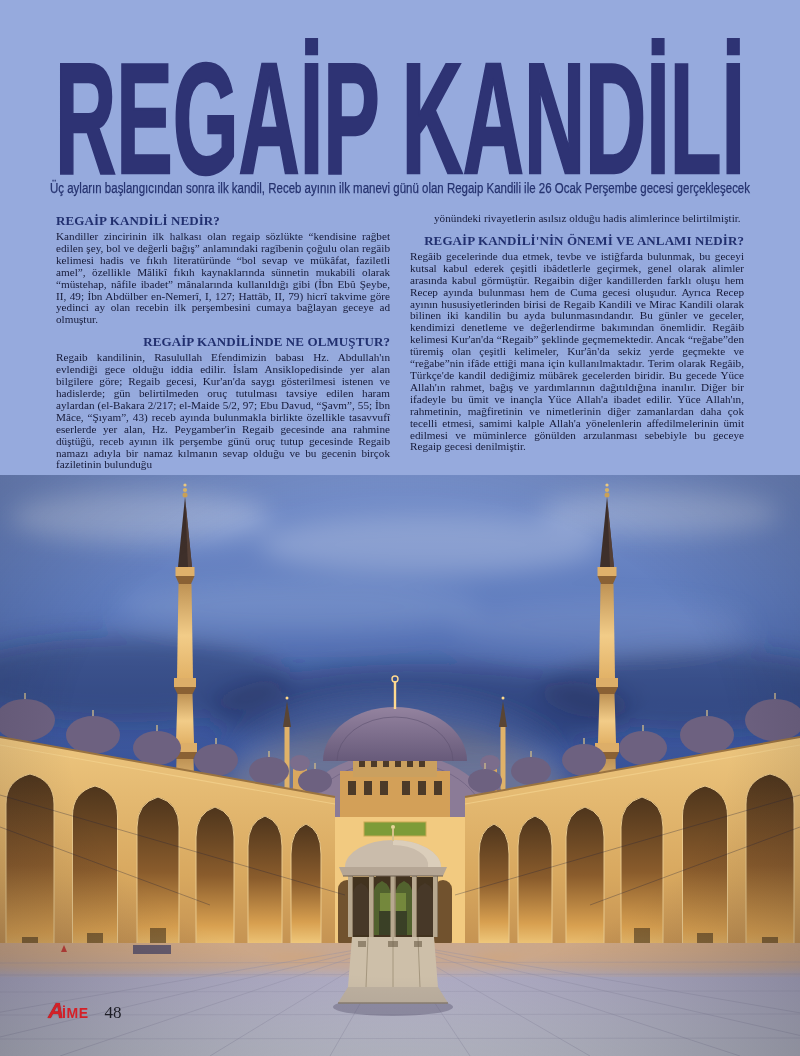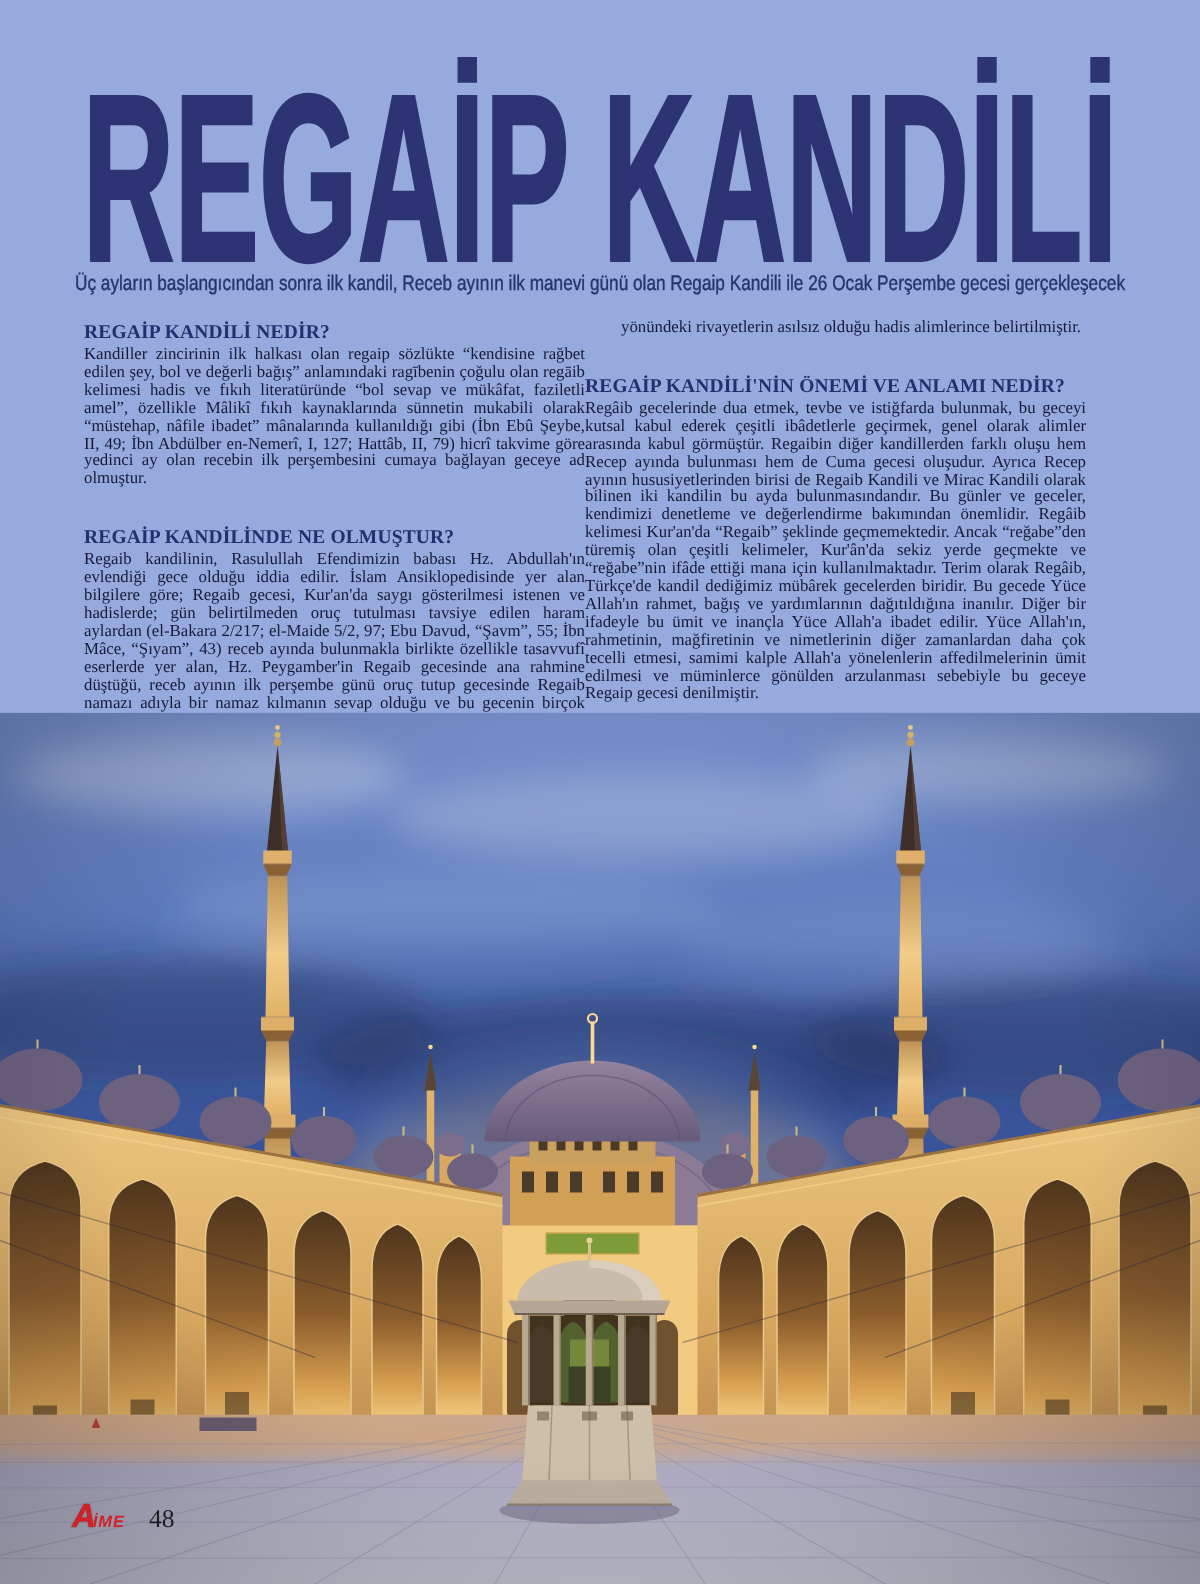--- a/index.html
+++ b/index.html
@@ -15,29 +15,29 @@
     fill:#2e3374;stroke:#2e3374;stroke-width:2.5px;
   }
   .subtitle-svg{position:absolute;top:176px;left:0;}
   .subtitle-svg text{
     font-family:"Liberation Sans",sans-serif;font-weight:500;
     fill:#26336f;stroke:#26336f;stroke-width:.25px;
   }
   
   .columns{
     position:absolute;top:213px;left:56px;width:688px;height:262px;
-    display:flex;overflow:hidden;
+    display:flex;gap:20px;overflow:hidden;
   }
   .col{width:334px;}
   .col h2{
     margin:0 0 3px 0;font-family:"Liberation Serif",serif;
     font-size:13px;line-height:15px;font-weight:700;color:#22306f;
     letter-spacing:.1px;
   }
-  .col h2.spaced{margin-top:24px;}
+  .col h2.spaced{margin-top:8px;text-align:right;}
   .col p{
     margin:0;font-size:11.2px;line-height:11.9px;color:#161a38;
     text-align:justify;
   }
   .col p.lead{margin-bottom:0;margin-left:24px;}
   
   .photo{
     position:absolute;left:0;top:475px;width:800px;height:581px;margin:0;
   }
   .photo svg{display:block;}
@@ -45,22 +45,22 @@
   .folio{
     position:absolute;left:48px;top:1000px;height:26px;
     display:flex;align-items:baseline;z-index:5;
   }
   .logo-a{
     font-family:"Liberation Sans",sans-serif;font-style:italic;font-weight:700;
     font-size:22px;color:#d42027;line-height:22px;letter-spacing:-1px;
     text-shadow:0 0 1px #7a1014;
   }
   .logo-rest{
-    font-family:"Liberation Sans",sans-serif;font-style:italic;font-weight:700;
-    font-size:11px;color:#d42027;letter-spacing:.6px;margin-left:-1px;
+    font-family:"Liberation Sans",sans-serif;font-weight:700;
+    font-size:14px;color:#d42027;letter-spacing:.6px;margin-left:-1px;
   }
   .folio-num{
     font-family:"Liberation Serif",serif;font-size:17px;color:#1d1d26;
     margin-left:16px;
   }
 </style>
 </head>
 <body>
 
 <div class="page">

